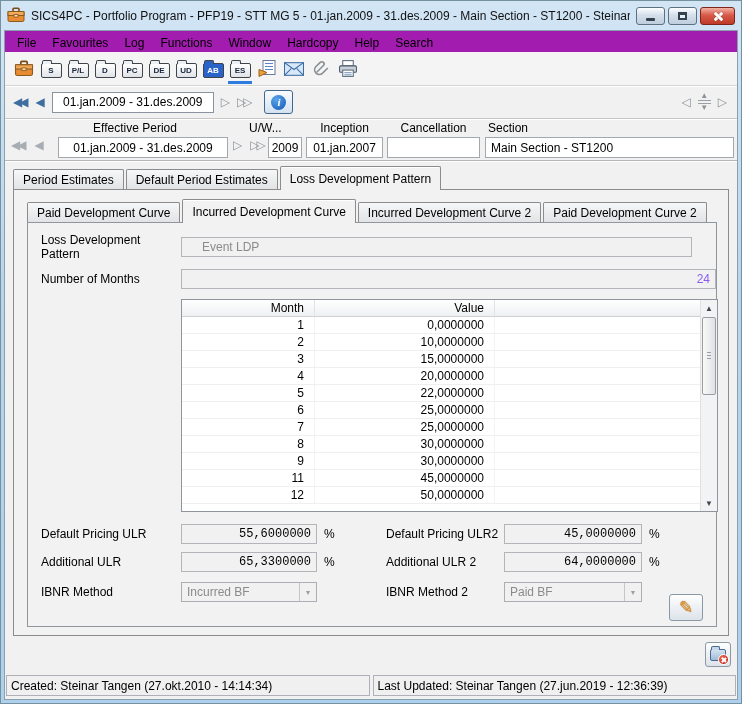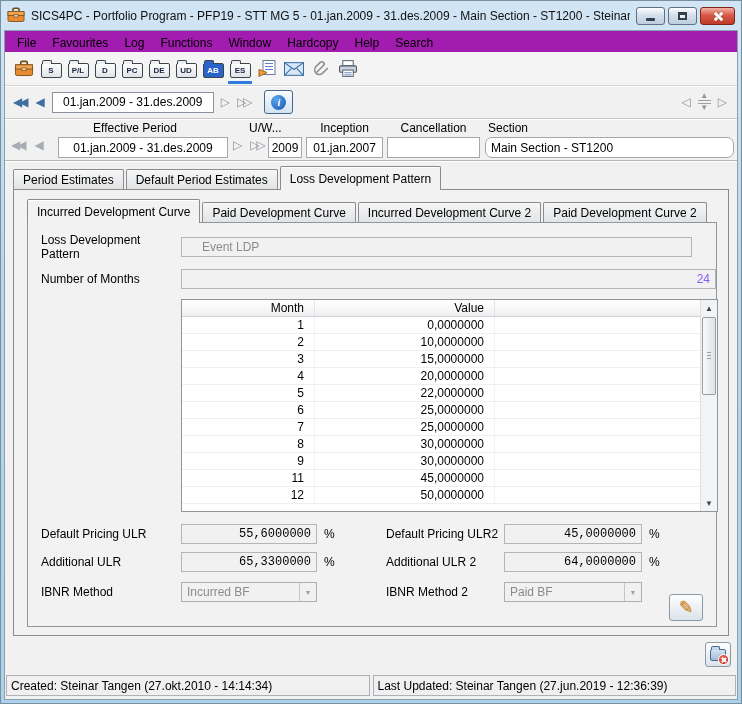--- a/index.html
+++ b/index.html
@@ -354,34 +354,34 @@
         <span class="arr gray">◀</span>
       </span>
       <span class="eff-f" style="left:53px; width:170px;">01.jan.2009 - 31.des.2009</span>
       <span class="eff-arrows" style="left:228px;">
         <span class="arr hollow">▷</span>
         <span class="arr hollow dbl">▷▷</span>
       </span>
       <span class="eff-f" style="left:263px; width:34px;">2009</span>
       <span class="eff-f" style="left:301px; width:77px;">01.jan.2007</span>
       <span class="eff-f" style="left:382px; width:93px;"></span>
-      <span class="eff-f left-align" style="left:480px; width:249px;border-radius:7px;">Main Section - ST1200</span>
+      <span class="eff-f left-align" style="left:480px; width:249px;">Main Section - ST1200</span>
     </div>
 
     <div class="tabsarea">
       <div class="tabstrip">
         <span class="tab">Period Estimates</span>
         <span class="tab">Default Period Estimates</span>
         <span class="tab active">Loss Development Pattern</span>
       </div>
 
       <div class="outer-panel">
         <div class="tabstrip inner">
+          <span class="tab">Paid Development Curve</span>
           <span class="tab active">Incurred Development Curve</span>
-          <span class="tab">Paid Development Curve</span>
           <span class="tab">Incurred Development Curve 2</span>
           <span class="tab">Paid Development Curve 2</span>
         </div>
 
         <div class="inner-panel">
 
           <div class="f-row">
             <span class="f-label">Loss Development Pattern</span>
             <span class="field gray-text ldp-field">Event LDP</span>
           </div>

